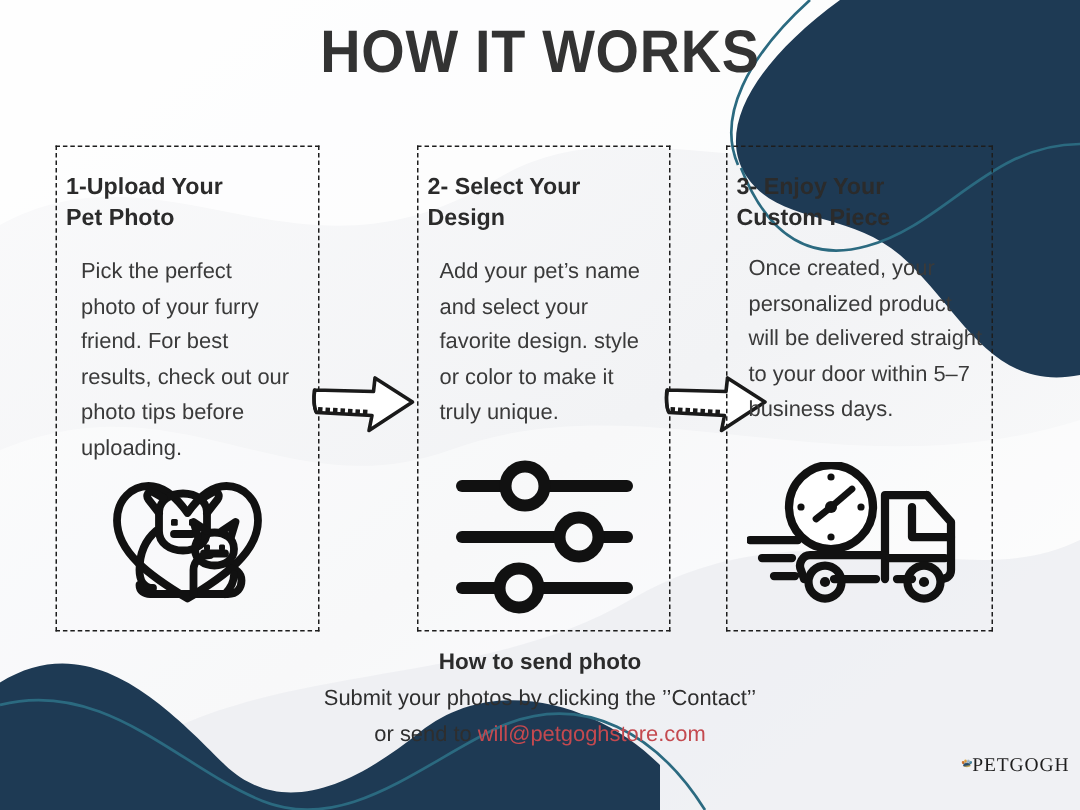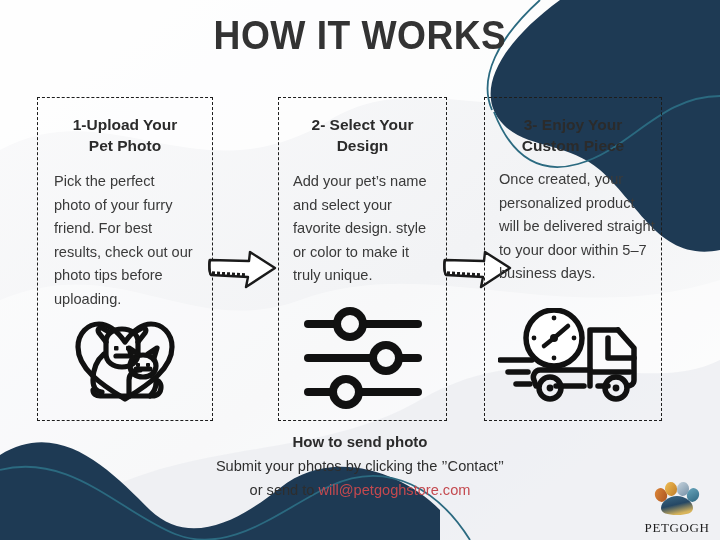--- a/index.html
+++ b/index.html
@@ -28,21 +28,20 @@
   }
 
   
   .card{
     position:absolute;
     border:1.6px dashed #1d1d1d;
     box-sizing:border-box;
     background:transparent;
   }
   .card-title{
-    text-align:center;
     font-size:15.5px;
     line-height:21px;
     font-weight:bold;
     color:#2b2b2b;
     margin:0;
     padding:0 6px;
   }
   .card-body{
     font-size:14.6px;
     line-height:23.5px;
@@ -92,21 +91,21 @@
   }
   #footer-l2{
     top:480px;
     font-size:14.6px;line-height:21px;color:#2e2e2e;
   }
   .email{color:#c4494f;}
 
   
   #logo{
     position:absolute;left:641px;top:482px;width:72px;height:54px;
-    display:flex;flex-direction:column;align-items:center;justify-content:space-between;
+    display:flex;flex-direction:row;align-items:center;justify-content:flex-end;
   }
   #logo-word{
     font-family:"Liberation Serif","DejaVu Serif",serif;
     font-size:13px;letter-spacing:0.6px;color:#1d1d1d;
     margin-top:1px;
   }
 </style>
 </head>
 <body>
 

